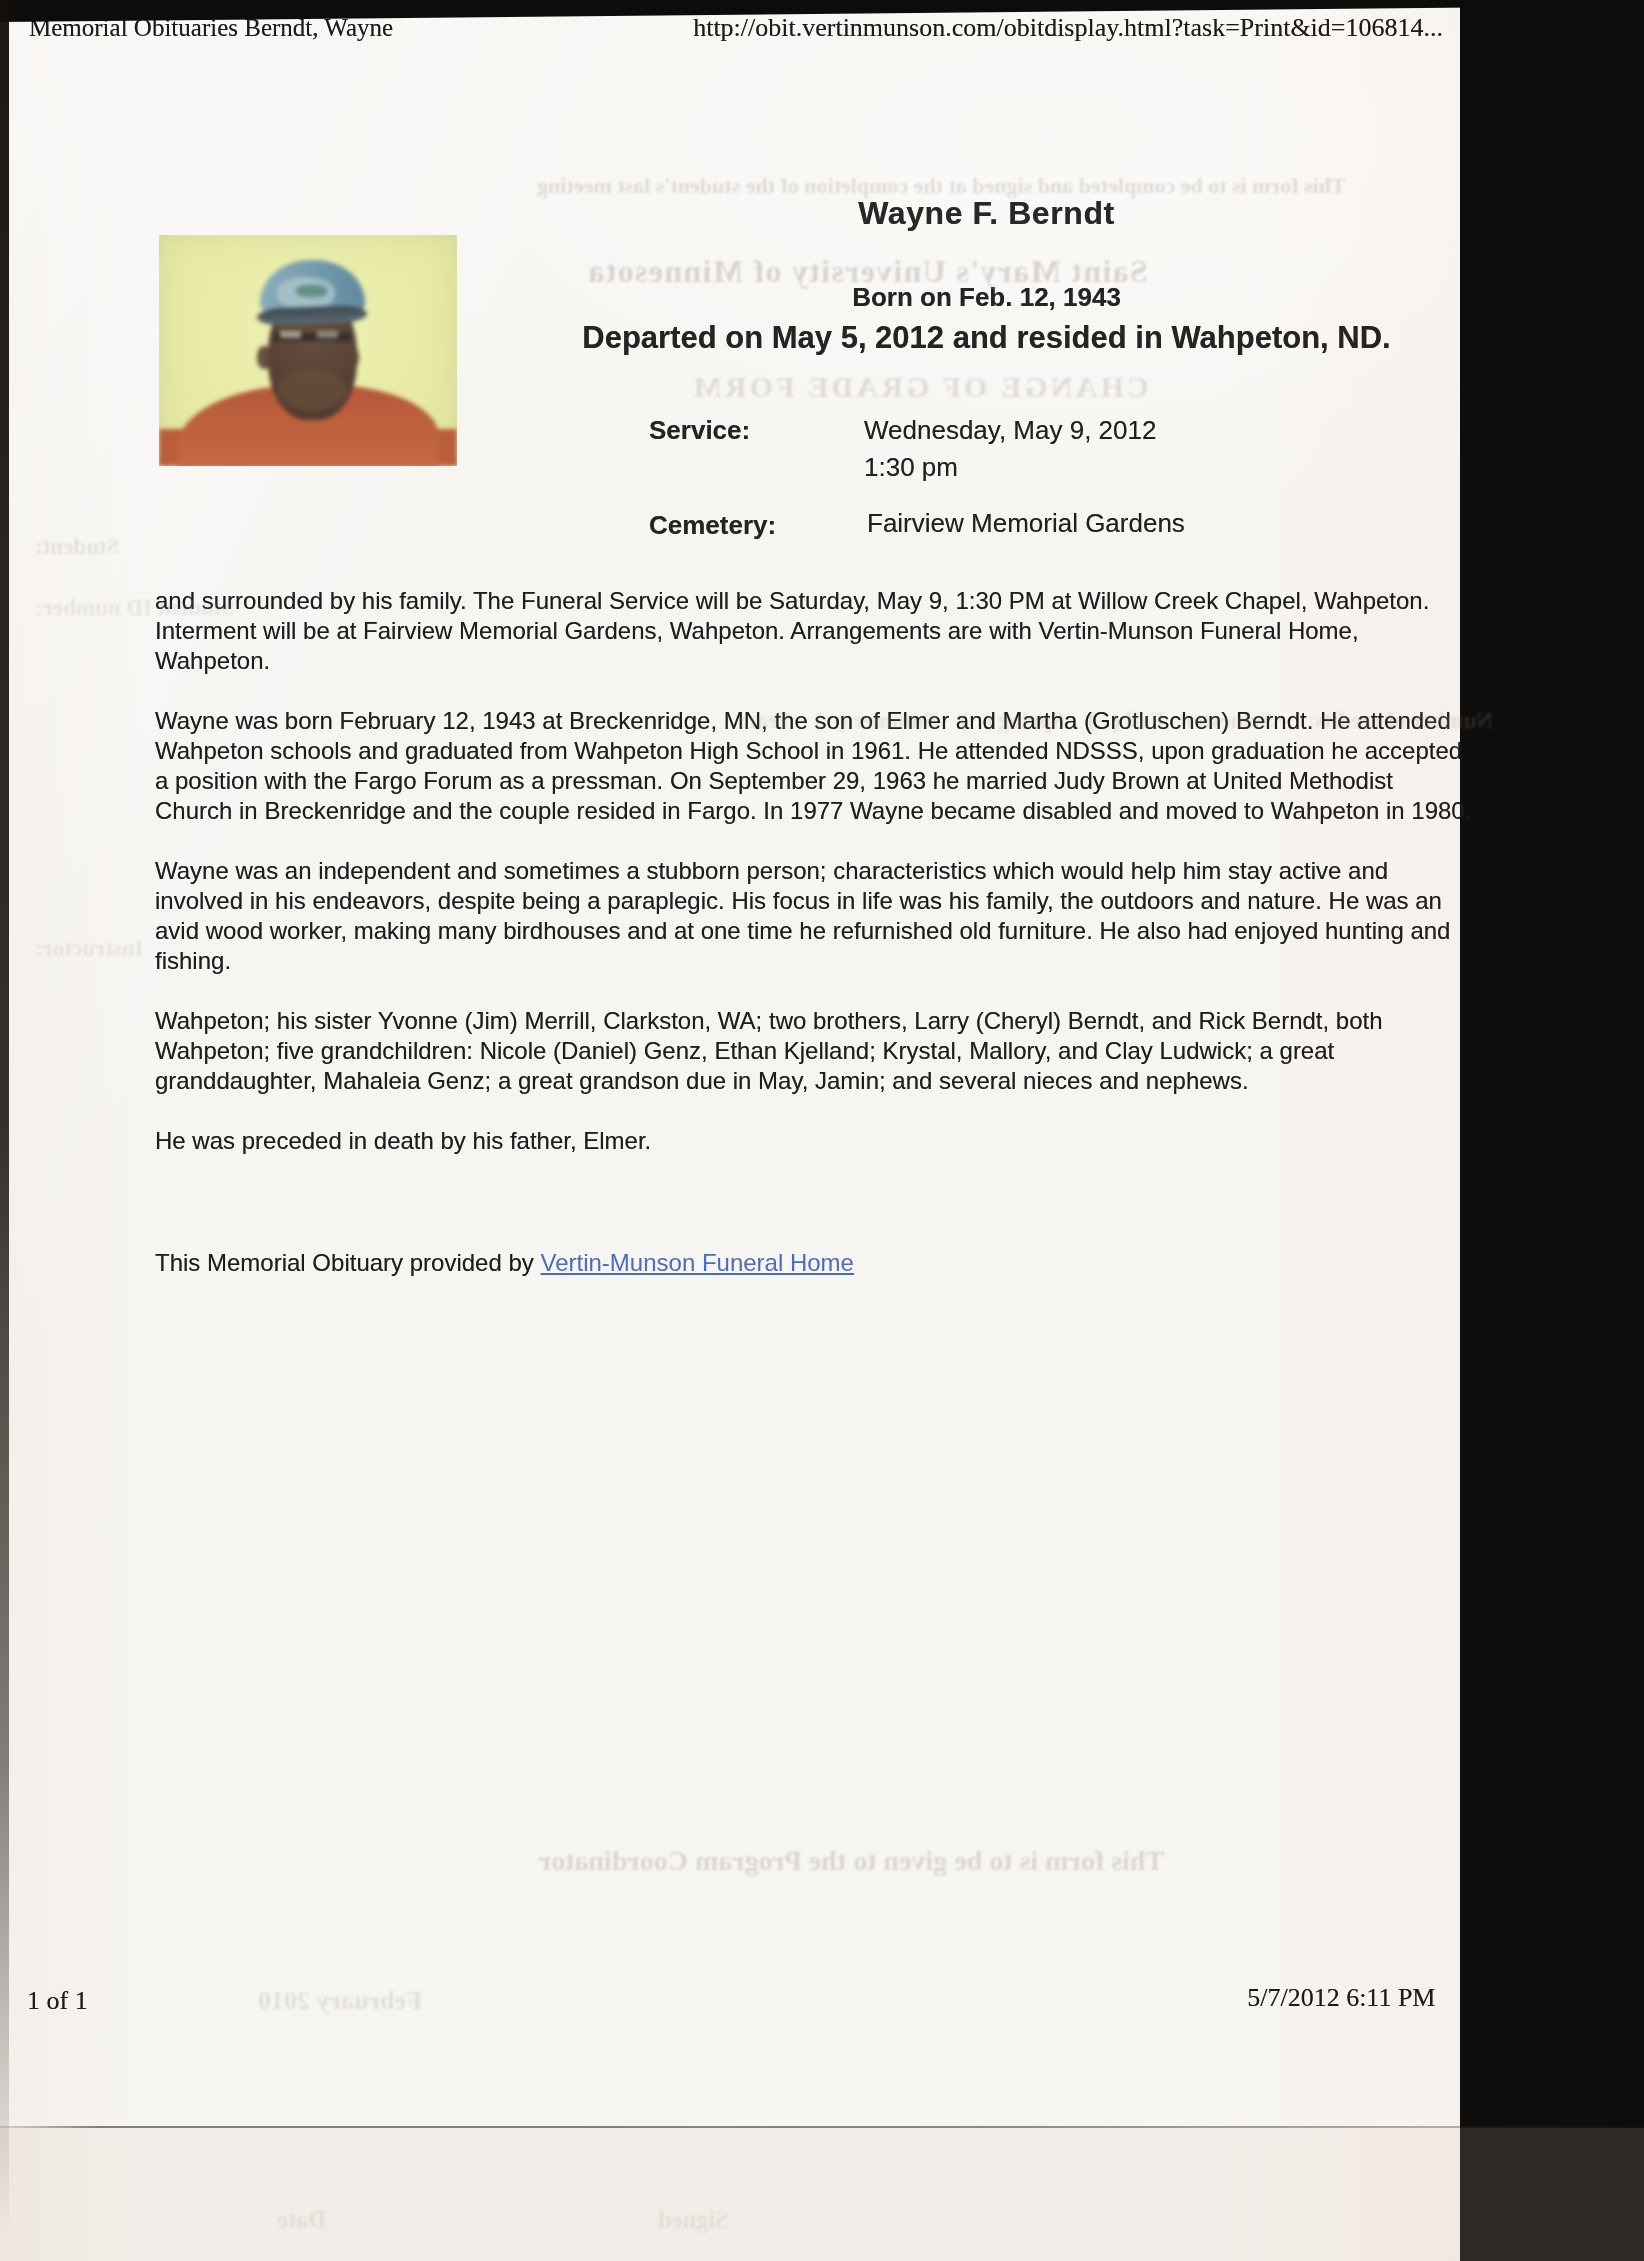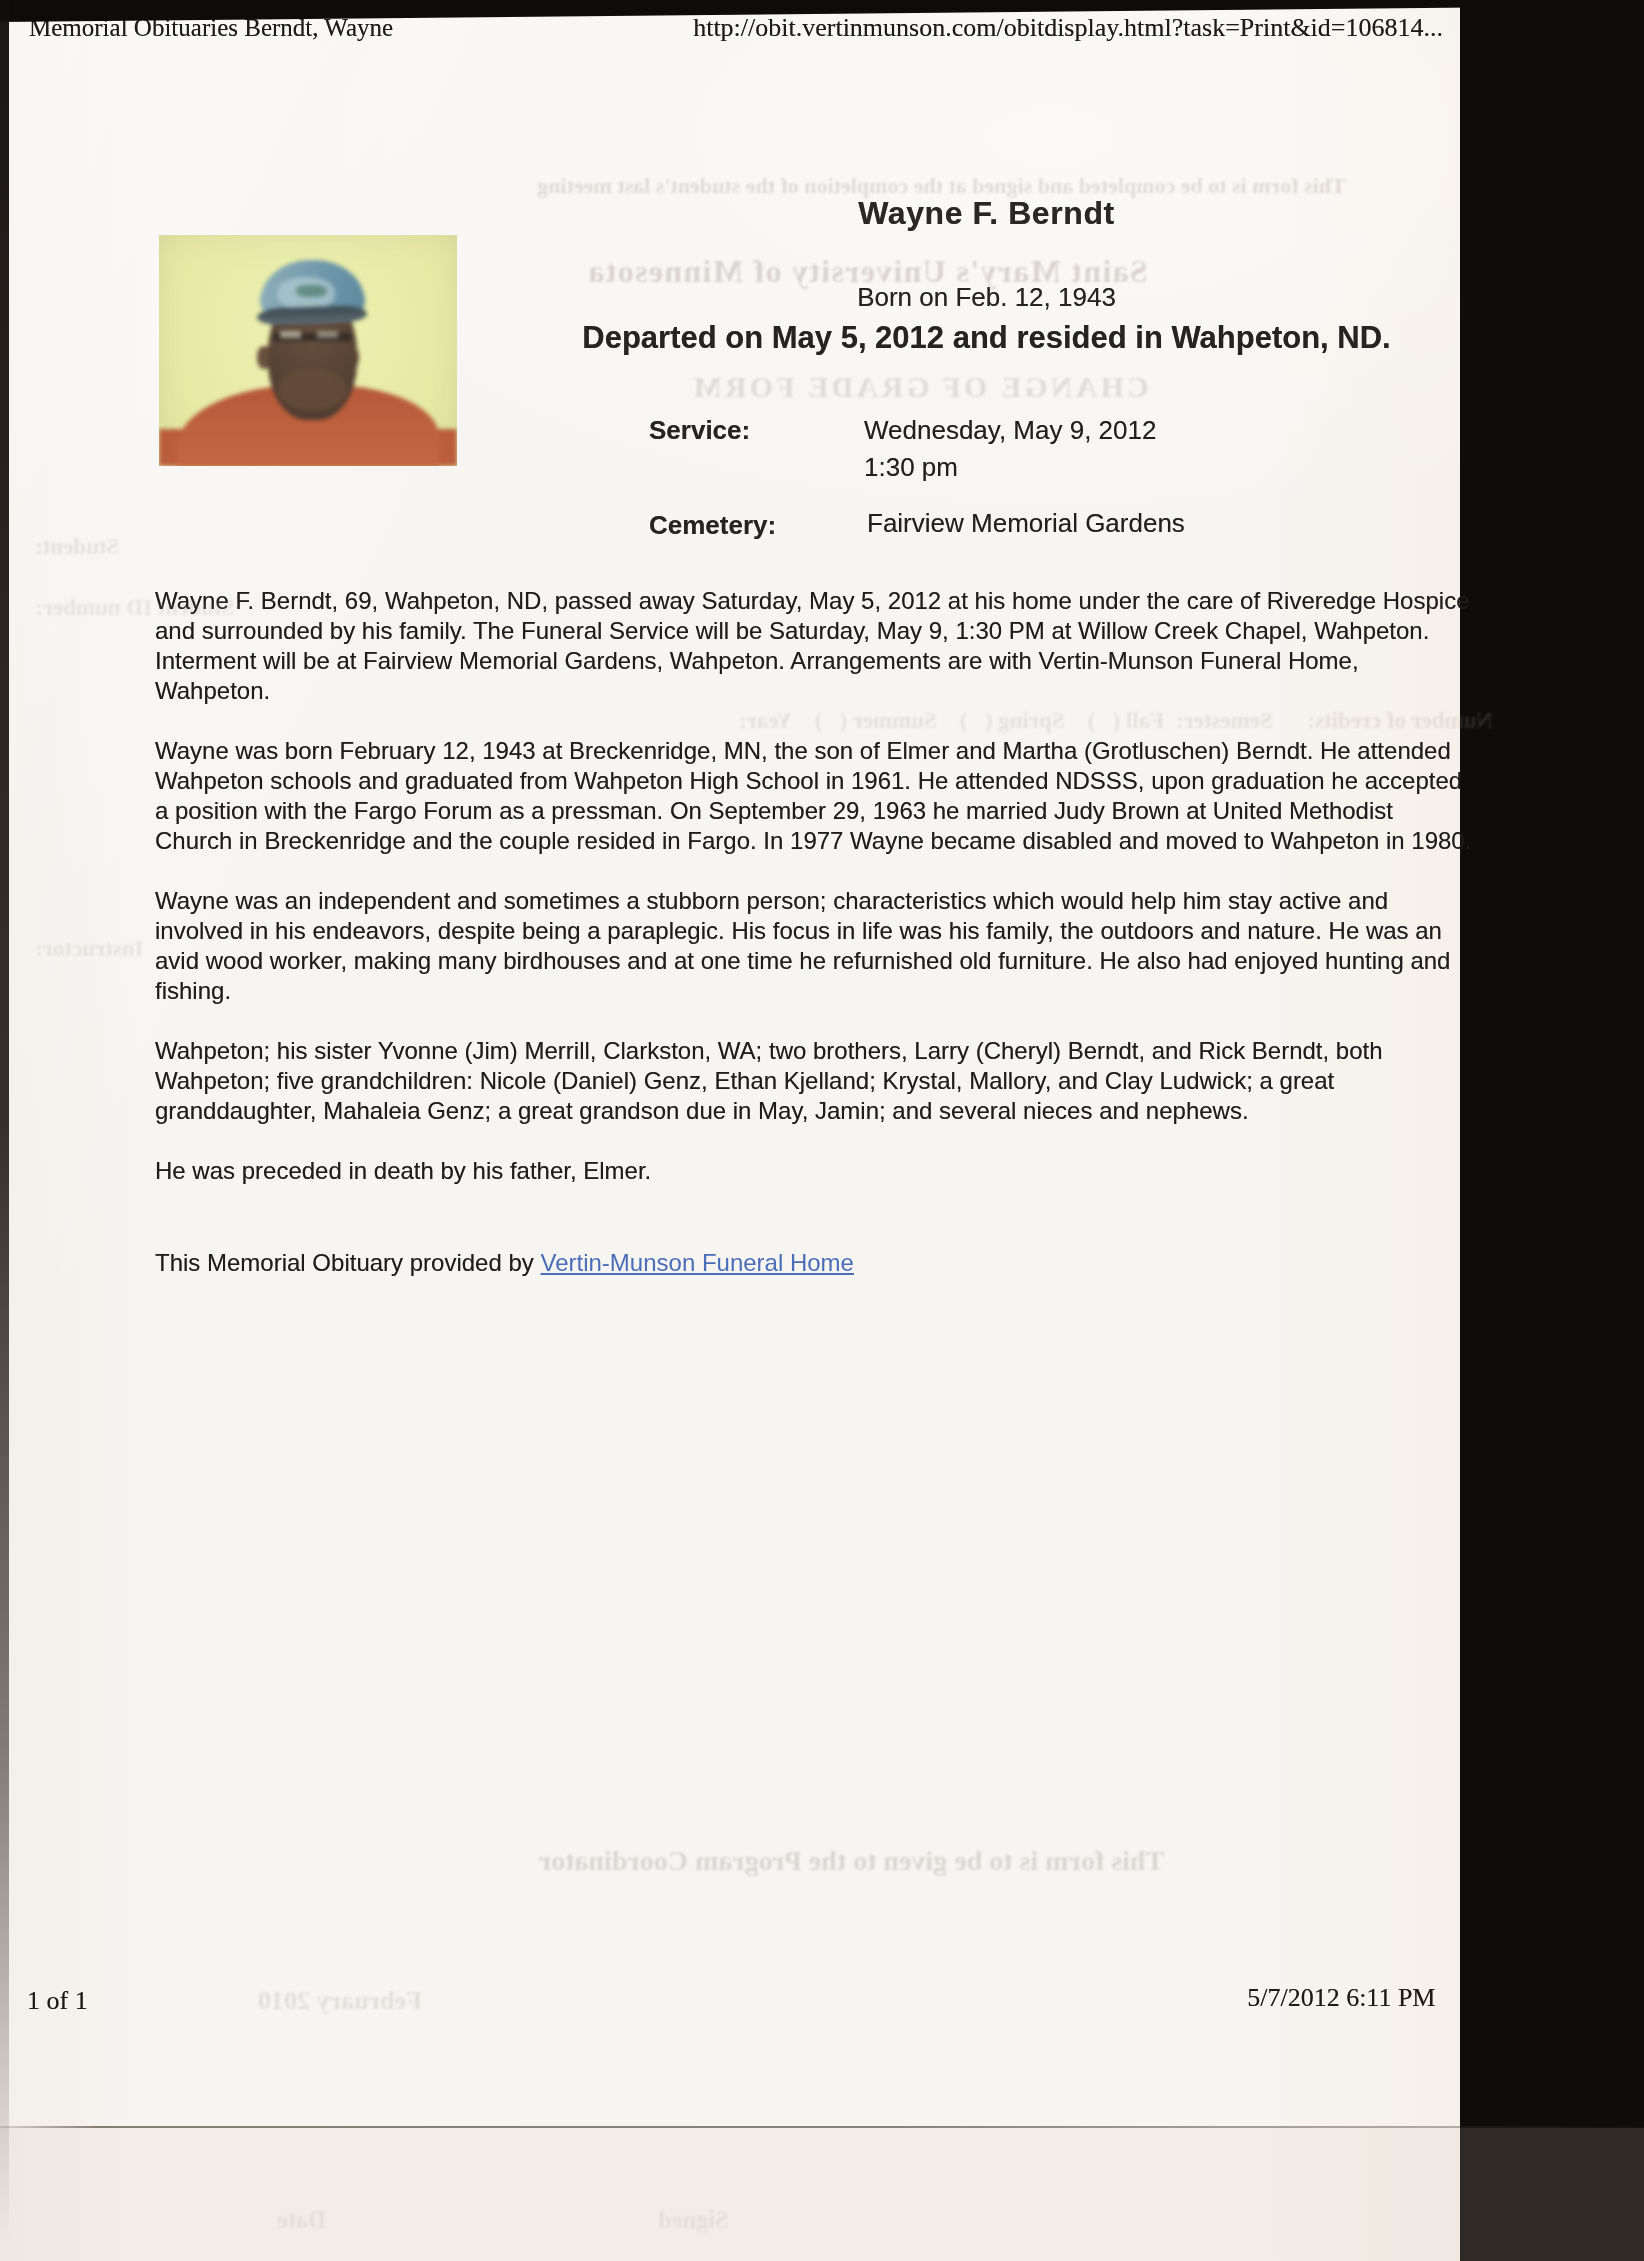--- a/index.html
+++ b/index.html
@@ -50,21 +50,21 @@
   .ftr-right{right:24.5px;top:1983px;font-size:26px;}
 
   
   .name-title{
     position:absolute;left:477px;top:195px;width:1019px;text-align:center;
     font-size:32px;font-weight:bold;color:#2a2827;letter-spacing:0.6px;
     text-shadow:0 0 0.6px rgba(35,32,30,0.6);white-space:pre;
   }
   .born-line{
     position:absolute;left:477px;top:282px;width:1019px;text-align:center;
-    font-size:26px;font-weight:normal;color:#262423;text-shadow:0 0 0.6px rgba(35,32,30,0.55);white-space:pre;
+    font-size:26px;font-weight:bold;color:#262423;text-shadow:0 0 0.6px rgba(35,32,30,0.55);white-space:pre;
   }
   .departed-line{
     position:absolute;left:477px;top:320px;width:1019px;text-align:center;
     font-size:31px;font-weight:bold;color:#262423;text-shadow:0 0 0.6px rgba(35,32,30,0.55);white-space:pre;
   }
   .svc-label{position:absolute;left:649px;top:415px;font-size:26px;font-weight:bold;color:#262423;text-shadow:0 0 0.6px rgba(35,32,30,0.5);}
   .svc-date {position:absolute;left:864px;top:415px;font-size:26px;color:#22201f;text-shadow:0 0 0.6px rgba(35,32,30,0.45);white-space:pre;}
   .svc-time {position:absolute;left:864px;top:452px;font-size:26px;color:#22201f;text-shadow:0 0 0.6px rgba(35,32,30,0.45);}
   .cem-label{position:absolute;left:649px;top:510px;font-size:26px;font-weight:bold;color:#262423;text-shadow:0 0 0.6px rgba(35,32,30,0.5);}
   .cem-value{position:absolute;left:867px;top:508px;font-size:26px;color:#22201f;text-shadow:0 0 0.6px rgba(35,32,30,0.45);white-space:pre;}
@@ -171,21 +171,20 @@
     <div class="departed-line">Departed on May 5, 2012 and resided in Wahpeton, ND.</div>
 
     <div class="svc-label">Service:</div>
     <div class="svc-date">Wednesday, May 9, 2012</div>
     <div class="svc-time">1:30 pm</div>
     <div class="cem-label">Cemetery:</div>
     <div class="cem-value">Fairview Memorial Gardens</div>
 
     <div class="body-col">
       <div class="para">
-          <div class="tline">Wayne F. Berndt, 69, Wahpeton, ND, passed away Saturday, May 5, 2012 at his home under the care of Riveredge Hospice</div>
           <div class="tline">and surrounded by his family. The Funeral Service will be Saturday, May 9, 1:30 PM at Willow Creek Chapel, Wahpeton.</div>
           <div class="tline">Interment will be at Fairview Memorial Gardens, Wahpeton. Arrangements are with Vertin-Munson Funeral Home,</div>
           <div class="tline">Wahpeton.</div>
         </div>
       <div class="para">
           <div class="tline">Wayne was born February 12, 1943 at Breckenridge, MN, the son of Elmer and Martha (Grotluschen) Berndt. He attended</div>
           <div class="tline">Wahpeton schools and graduated from Wahpeton High School in 1961. He attended NDSSS, upon graduation he accepted</div>
           <div class="tline">a position with the Fargo Forum as a pressman. On September 29, 1963 he married Judy Brown at United Methodist</div>
           <div class="tline">Church in Breckenridge and the couple resided in Fargo. In 1977 Wayne became disabled and moved to Wahpeton in 1980.</div>
         </div>

